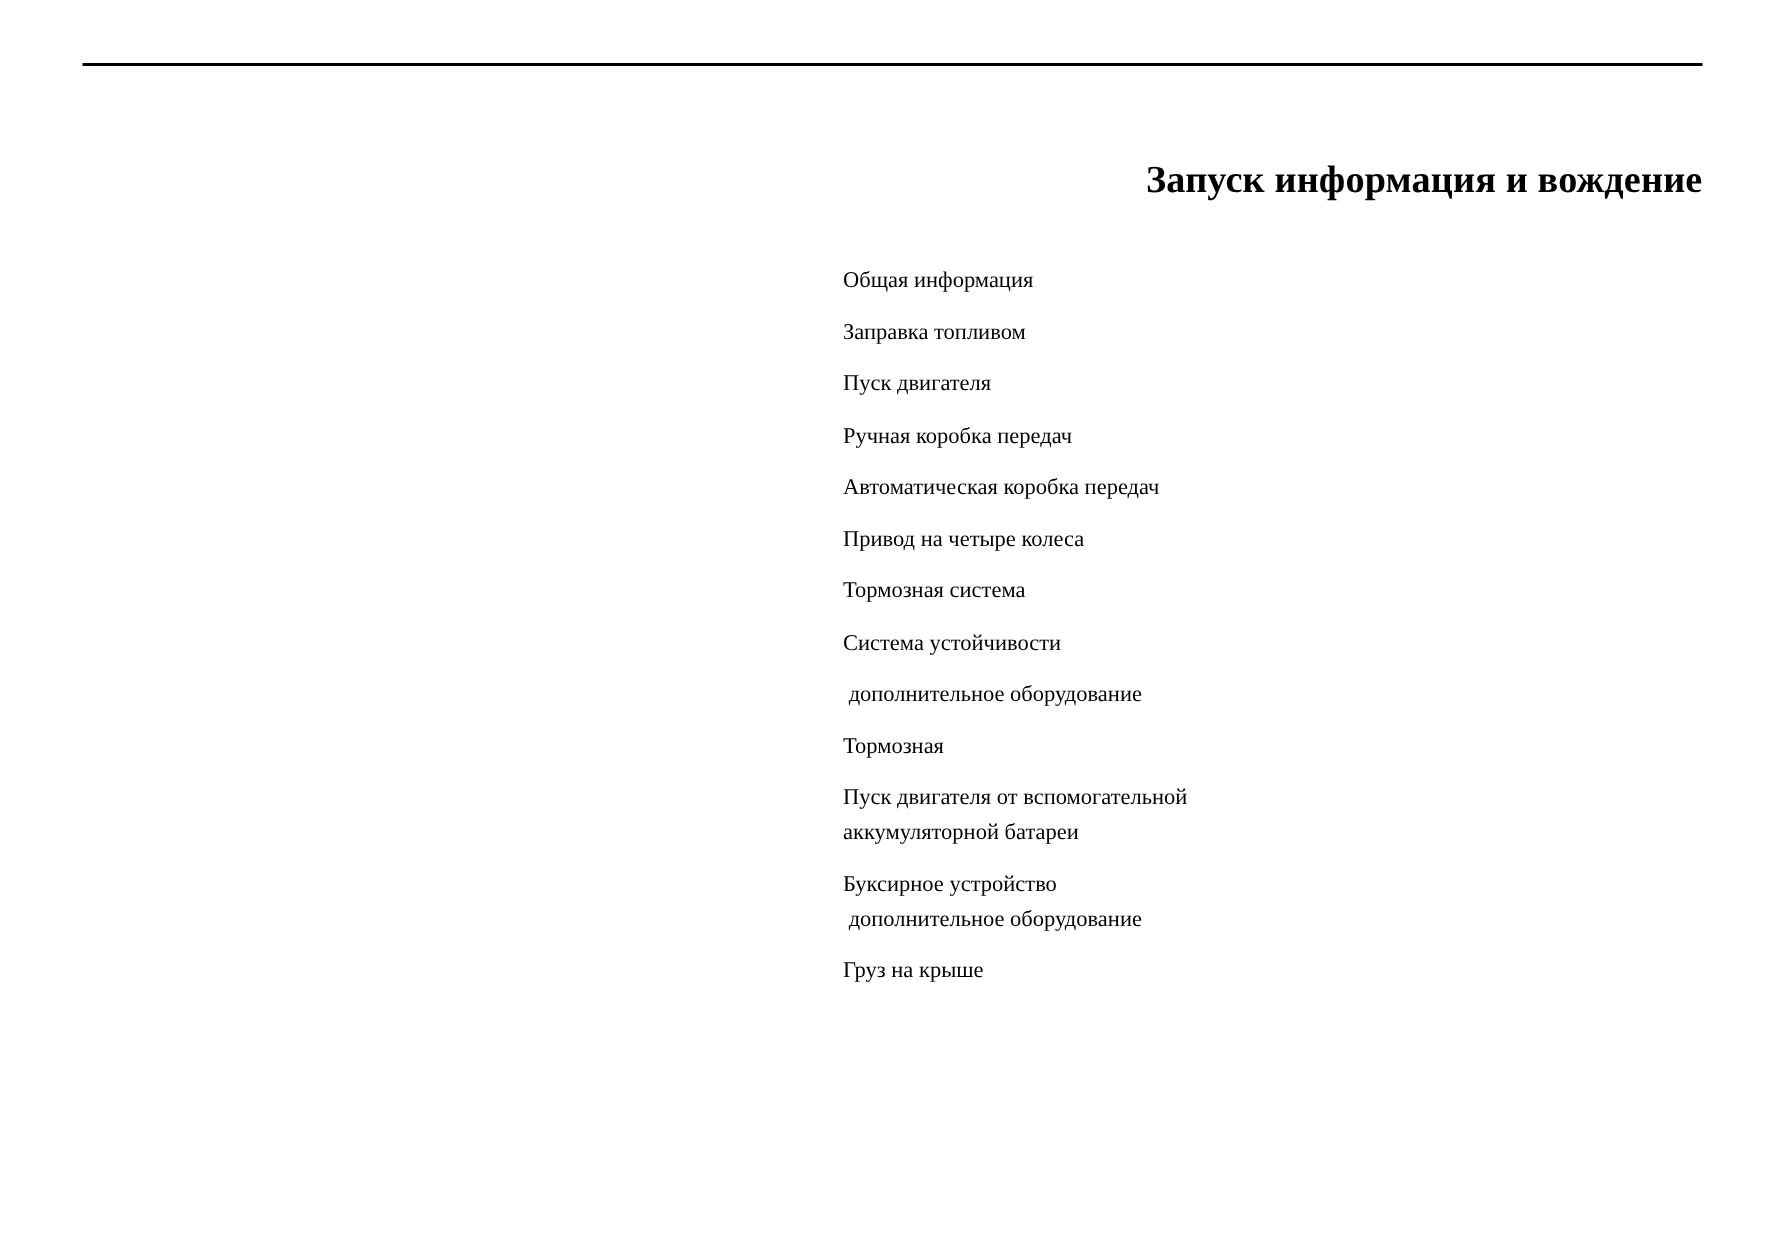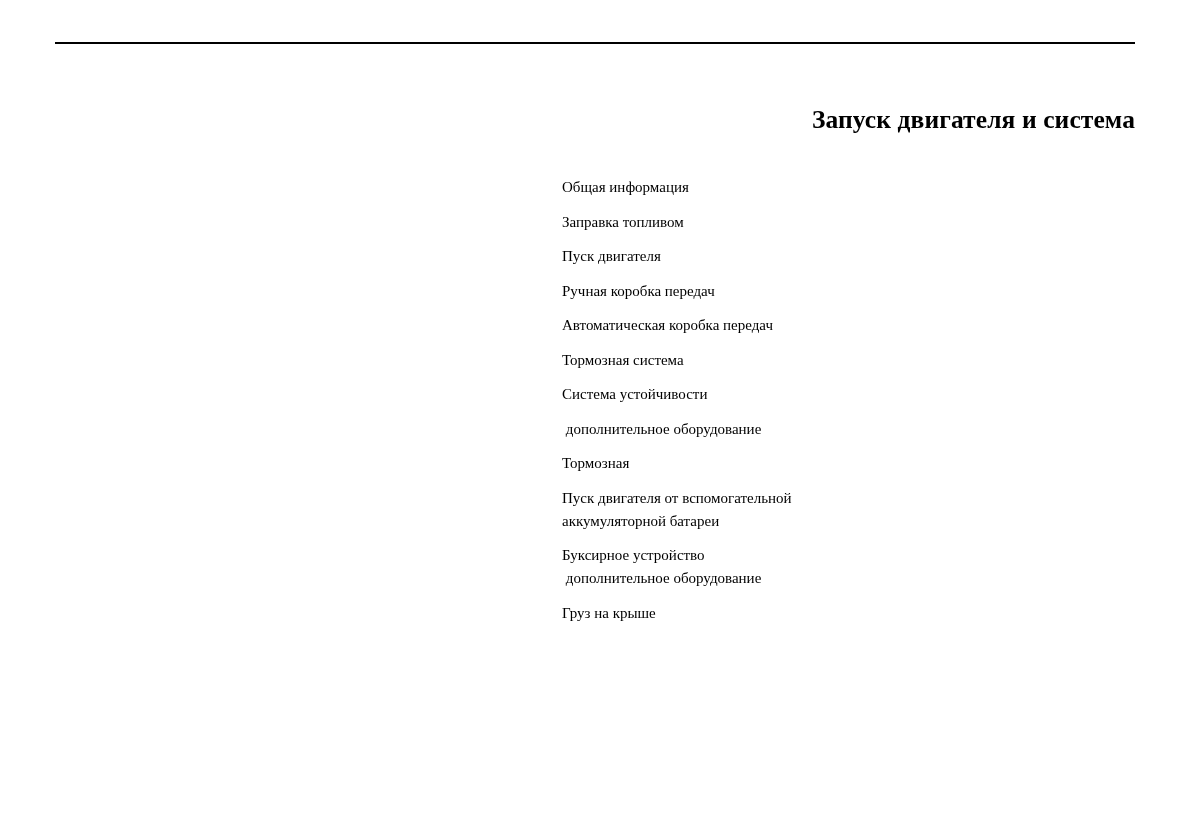--- a/index.html
+++ b/index.html
@@ -77,28 +77,29 @@
     white-space: pre;
   }
 </style>
 </head>
 <body style="background: rgb(255, 255, 255); color: rgb(0, 0, 0);">
 
 <div class="page">
 
   <div class="header-rule" style="background: rgb(0, 0, 0);"></div>
 
-  <div class="chapter-title">Запуск двигателя и система</div>
+  <div class="chapter-title">Запуск информация и вождение</div>
 
   <div class="toc">
       <div class="toc-entry"><span class="toc-line">Общая информация</span></div>
       <div class="toc-entry"><span class="toc-line">Заправка топливом</span></div>
       <div class="toc-entry"><span class="toc-line">Пуск двигателя</span></div>
       <div class="toc-entry"><span class="toc-line">Ручная коробка передач</span></div>
       <div class="toc-entry"><span class="toc-line">Автоматическая коробка передач</span></div>
+      <div class="toc-entry"><span class="toc-line">Привод на четыре колеса</span></div>
       <div class="toc-entry"><span class="toc-line">Тормозная система</span></div>
       <div class="toc-entry"><span class="toc-line">Система устойчивости</span></div>
       <div class="toc-entry"><span class="toc-line sub"> дополнительное оборудование</span></div>
       <div class="toc-entry"><span class="toc-line">Тормозная</span></div>
       <div class="toc-entry"><span class="toc-line">Пуск двигателя от вспомогательной</span><span class="toc-line sub">аккумуляторной батареи</span></div>
       <div class="toc-entry"><span class="toc-line">Буксирное устройство</span><span class="toc-line sub"> дополнительное оборудование</span></div>
       <div class="toc-entry"><span class="toc-line">Груз на крыше</span></div>
     </div>
 
 </div>

